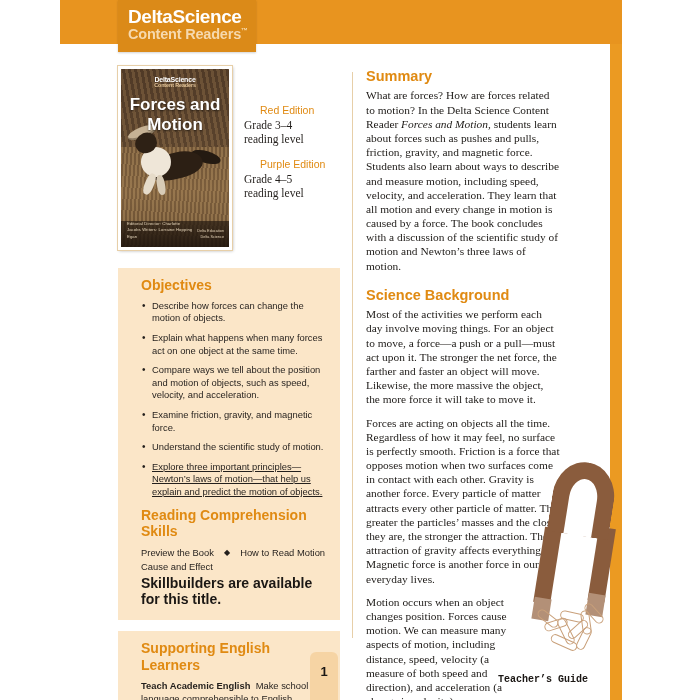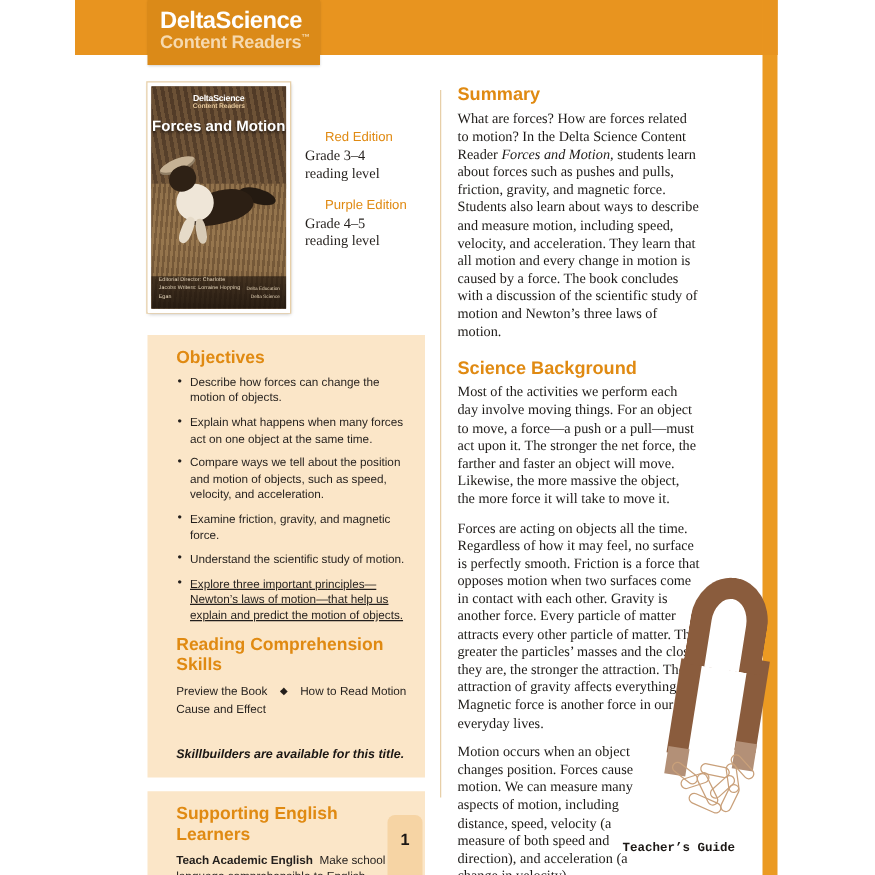--- a/index.html
+++ b/index.html
@@ -228,21 +228,21 @@
     color: #e6c79a;
     line-height: 1.1;
     letter-spacing: -0.1px;
   }
   .cv-title {
     position: absolute;
     left: 0; top: 26px;
     width: 100%;
     text-align: center;
     color: #ffffff;
-    font-size: 12px;
+    font-size: 17px;
     font-weight: bold;
     line-height: 1.16;
     text-shadow: 0 1px 2px rgba(0,0,0,.6);
     font-family: "Liberation Sans", sans-serif;
   }
   .cv-credit {
     position: absolute;
     left: 6px; bottom: 7px;
     width: 66px;
     font-size: 4.2px;
@@ -332,26 +332,25 @@
     font-family: "Liberation Sans", sans-serif;
   }
   .rcs-dia {
     display: inline-block;
     margin: 0 10px;
     font-size: 8px;
     color: #231f1c;
     vertical-align: 1px;
   }
   .skillbuilders {
-    margin-top: 24px;
-    font-size: 10px;
+    margin-top: 1px;
+    font-size: 14px;
     font-weight: bold;
     color: #1b1714;
     font-family: "Liberation Sans", sans-serif;
-    font-style: italic;
   }
 
   .sel-body {
     font-size: 9.4px;
     line-height: 1.38;
     color: #231f1c;
     font-family: "Liberation Sans", sans-serif;
   }
   .sel-body b { font-weight: bold; }
   .sel-body i { font-style: italic; }

